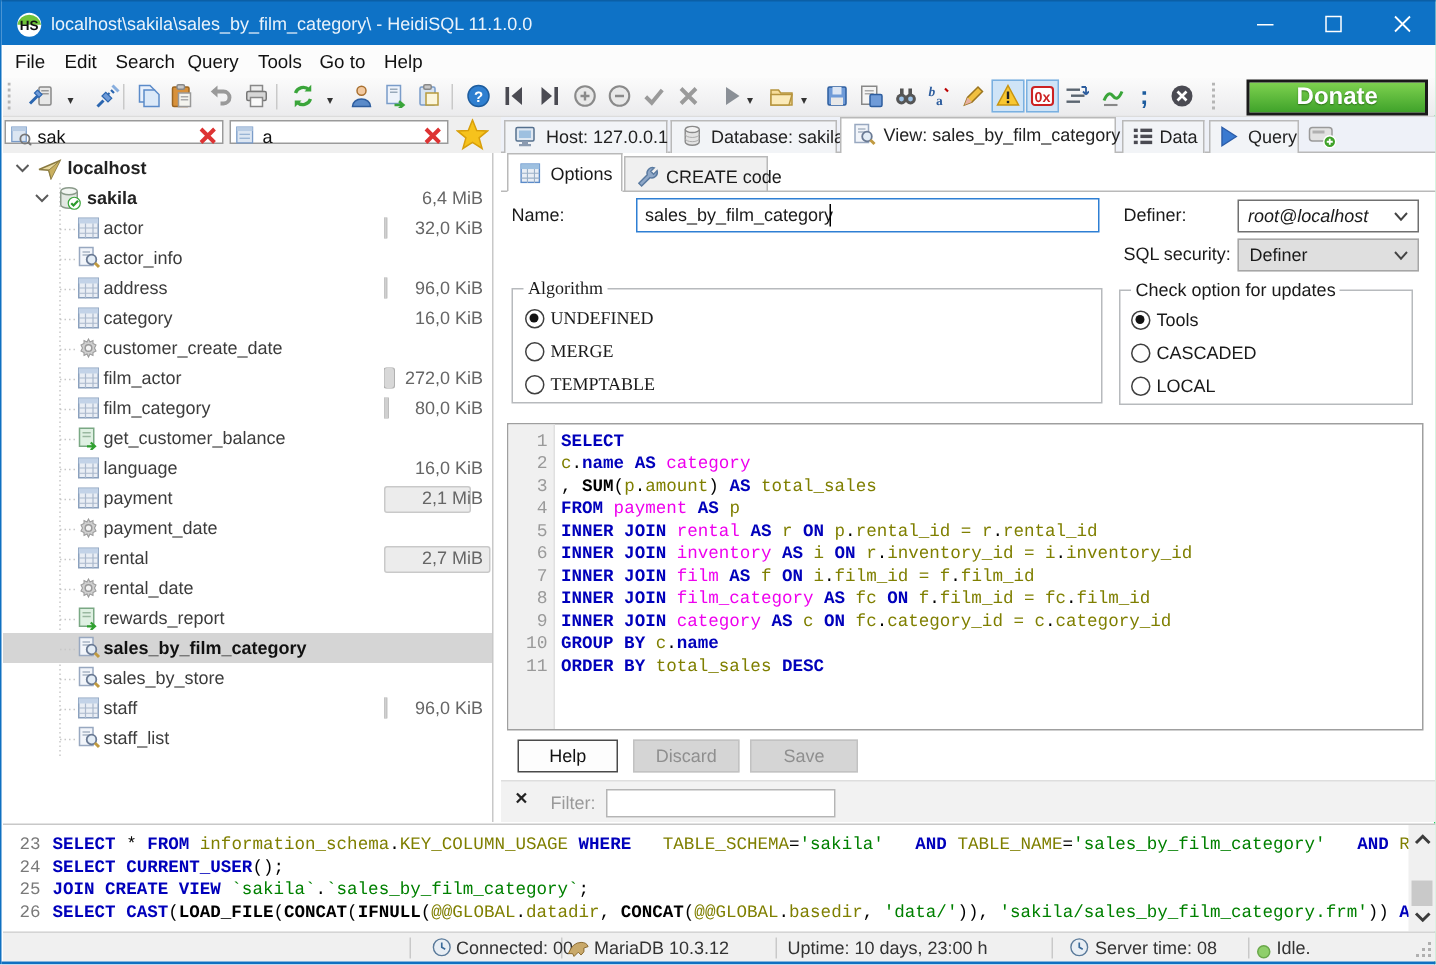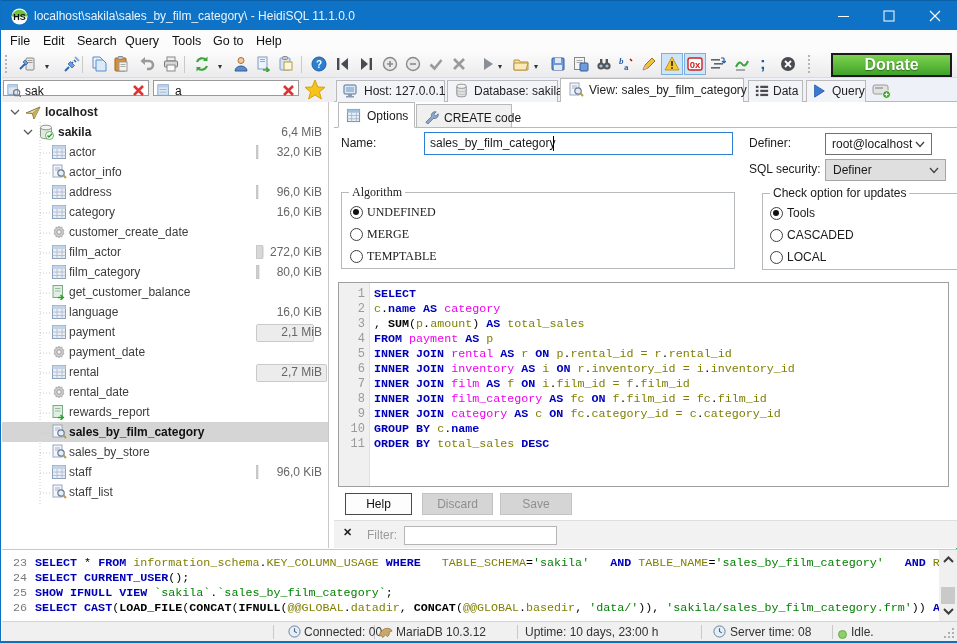--- a/index.html
+++ b/index.html
@@ -659,21 +659,21 @@
         </svg>
     <span class="abs" style="left:27px;top:6px;">CREATE code</span>
   </div>
 
   <div class="abs" style="left:7px;top:34px;">Name:</div>
   <div class="abs" style="left:90px;top:30px;width:309px;height:23px;background:#fff;border:1px solid #2e7fd4;box-sizing:border-box;">
     <span class="abs" style="left:5px;top:3px;">sales_by_film_category</span>
     <div class="abs" style="left:128px;top:3px;width:1px;height:15px;background:#000;"></div>
   </div>
   <div class="abs" style="left:415px;top:34px;">Definer:</div>
-  <div class="abs" style="left:491px;top:31px;width:107px;height:22px;background:#fff;border:1px solid #707070;box-sizing:border-box;">
+  <div class="abs" style="left:491px;top:31px;width:121px;height:22px;background:#fff;border:1px solid #707070;box-sizing:border-box;font-style:italic;">
     <span class="abs" style="left:6px;top:3px;">root@localhost</span>
     <svg class="abs" style="right:6px;top:7px" width="10" height="7">
           <path d="M1 1 L5 5.5 L9 1" fill="none" stroke="#444" stroke-width="1.3"></path>
         </svg>
   </div>
   <div class="abs" style="left:415px;top:60px;">SQL security:</div>
   <div class="abs" style="left:491px;top:57px;width:121px;height:22px;background:#dfdfdf;border:1px solid #a6a6a6;box-sizing:border-box;">
     <span class="abs" style="left:7px;top:3px;">Definer</span>
     <svg class="abs" style="right:6px;top:7px" width="10" height="7">
           <path d="M1 1 L5 5.5 L9 1" fill="none" stroke="#444" stroke-width="1.3"></path>
@@ -682,21 +682,21 @@
 
   <div class="grp" style="left:7px;top:90px;width:394px;height:77px;font-family:Liberation Serif, serif;">
     <span class="grplab">Algorithm</span>
     <div class="radio sel" style="left:8px;top:13px;"></div>
         <span class="rlabel" style="left:25px;top:12px;">UNDEFINED</span>
     <div class="radio" style="left:8px;top:35px;"></div>
         <span class="rlabel" style="left:25px;top:34px;">MERGE</span>
     <div class="radio" style="left:8px;top:57px;"></div>
         <span class="rlabel" style="left:25px;top:56px;">TEMPTABLE</span>
   </div>
-  <div class="grp" style="left:412px;top:91px;width:196px;height:77px;margin-left:16px;">
+  <div class="grp" style="left:412px;top:91px;width:196px;height:77px;">
     <span class="grplab">Check option for updates</span>
     <div class="radio sel" style="left:7px;top:13px;"></div>
         <span class="rlabel" style="left:24px;top:12px;">Tools</span>
     <div class="radio" style="left:7px;top:35px;"></div>
         <span class="rlabel" style="left:24px;top:34px;">CASCADED</span>
     <div class="radio" style="left:7px;top:57px;"></div>
         <span class="rlabel" style="left:24px;top:56px;">LOCAL</span>
   </div>
 
   <div id="editor">
@@ -732,21 +732,21 @@
   <div class="abs" style="left:0;top:418px;width:623px;height:28px;background:#f2f2f2;border-top:1px solid #dedede;box-sizing:border-box;">
     <span class="abs" style="left:9px;top:5px;font-weight:bold;font-size:11px;color:#222;">✕</span>
     <span class="abs" style="left:33px;top:7px;color:#9a9a9a;">Filter:</span>
     <div class="abs" style="left:70px;top:5px;width:153px;height:19px;background:#fff;border:1px solid #b5b5b5;box-sizing:border-box;"></div>
   </div>
 </div>
 
 <div id="log">
   <div class="lline" style="top:6px;"><span class="lno">23</span><span class="kw">SELECT</span> * <span class="kw">FROM</span> <span class="idn">information_schema</span>.<span class="idn">KEY_COLUMN_USAGE</span> <span class="kw">WHERE</span>   <span class="idn">TABLE_SCHEMA</span>=<span class="str">'sakila'</span>   <span class="kw">AND</span> <span class="idn">TABLE_NAME</span>=<span class="str">'sales_by_film_category'</span>   <span class="kw">AND</span> <span class="idn">R</span></div>
   <div class="lline" style="top:21px;"><span class="lno">24</span><span class="kw">SELECT CURRENT_USER</span>();</div>
-  <div class="lline" style="top:36px;"><span class="lno">25</span><span class="kw">SHOW IFNULL VIEW</span> <span class="str">`sakila`</span>.<span class="str">`sales_by_film_category`</span>;</div>
+  <div class="lline" style="top:36px;"><span class="lno">25</span><span class="kw">JOIN CREATE VIEW</span> <span class="str">`sakila`</span>.<span class="str">`sales_by_film_category`</span>;</div>
   <div class="lline" style="top:51px;"><span class="lno">26</span><span class="kw">SELECT CAST</span>(<span class="fn">LOAD_FILE</span>(<span class="fn">CONCAT</span>(<span class="fn">IFNULL</span>(<span class="idn">@@GLOBAL</span>.<span class="idn">datadir</span>, <span class="fn">CONCAT</span>(<span class="idn">@@GLOBAL</span>.<span class="idn">basedir</span>, <span class="str">'data/'</span>)), <span class="str">'sakila/sales_by_film_category.frm'</span>)) <span class="kw">A</span></div>
   <div class="abs" style="left:937px;top:0;width:18px;height:71px;background:#f0f0f0;">
     <svg class="abs" style="left:4px;top:6px" width="11" height="8">
           <path d="M1 6 L5.5 1.5 L10 6" fill="none" stroke="#3c3c3c" stroke-width="2"></path>
         </svg>
     <svg class="abs" style="left:4px;top:57px" width="11" height="8">
           <path d="M1 2 L5.5 6.5 L10 2" fill="none" stroke="#3c3c3c" stroke-width="2"></path>
         </svg>
     <div class="abs" style="left:2px;top:37px;width:14px;height:17px;background:#c9c9c9;"></div>
   </div>

